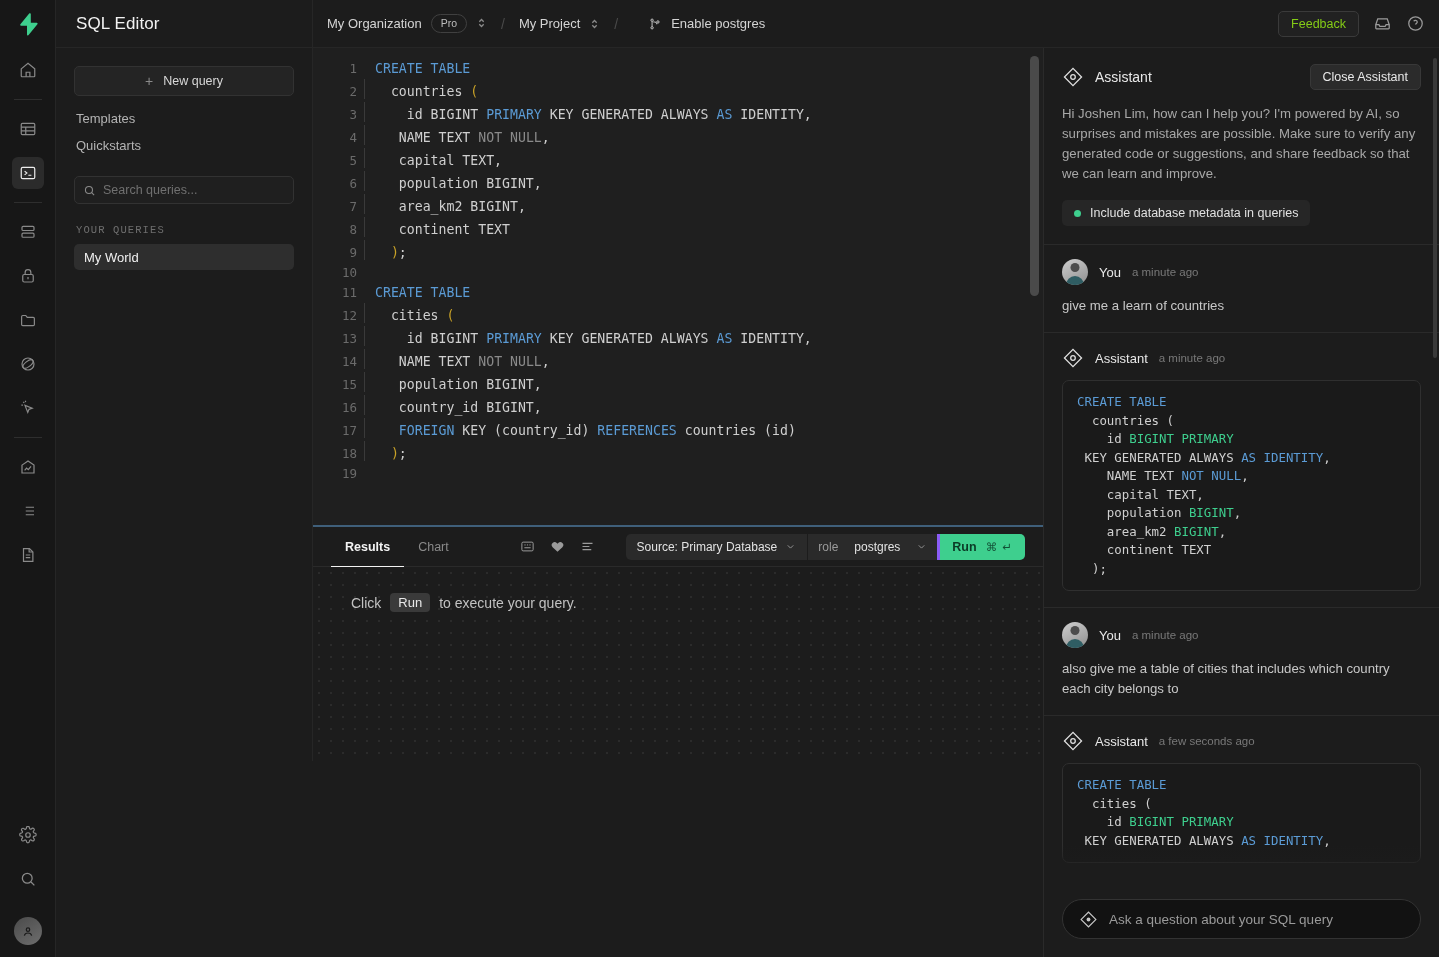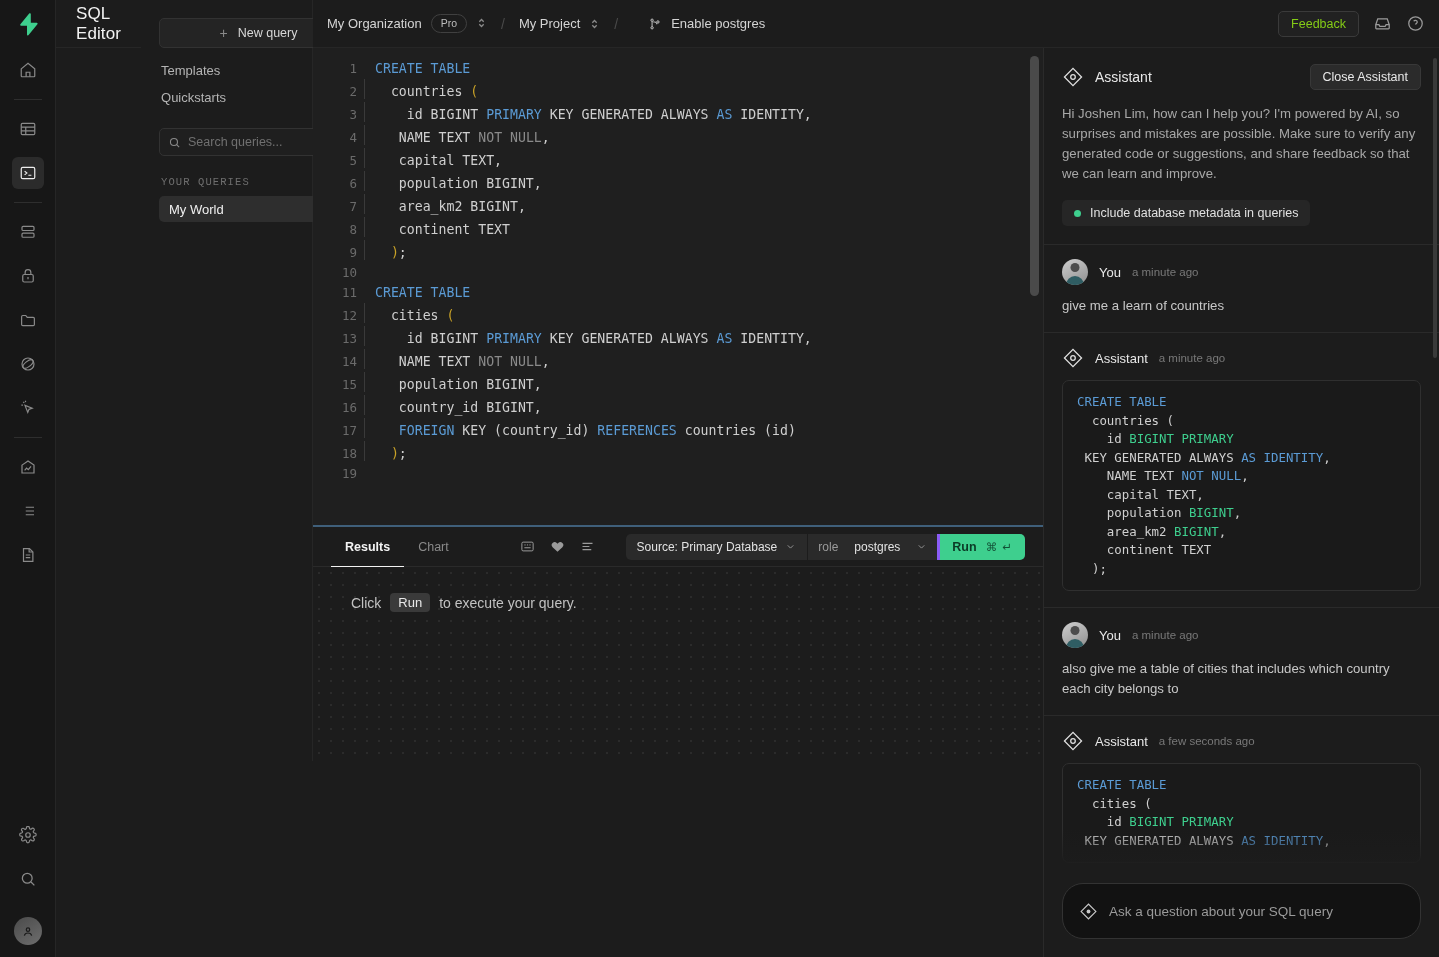--- a/index.html
+++ b/index.html
@@ -34,21 +34,21 @@
     width:28px; height:28px; border-radius:50%;
     background:linear-gradient(145deg,#4a4a4a,#6e6e6e);
     display:flex; align-items:center; justify-content:center;
     margin-top:16px; color:#111; cursor:pointer;
   }
 
   
   .sidebar {
     width:257px; height:761px; background:#1c1c1c;
     border-right:1px solid #262626; flex-shrink:0;
-    display:flex; flex-direction:row;
+    display:flex; flex-direction:column;
   }
   .sidebar-head {
     height:48px; display:flex; align-items:center;
     padding:0 20px; border-bottom:1px solid #262626;
   }
   .sidebar-head h1 { font-size:17px; font-weight:400; color:#f2f2f2; letter-spacing:.1px; }
   .sidebar-body { padding:18px 18px 0 18px; }
   .new-query {
     width:100%; height:30px; background:#242424; border:1px solid #323232;
     border-radius:5px; color:#d8d8d8; font-size:12.5px;
@@ -243,21 +243,21 @@
     font-family:"DejaVu Sans Mono","Liberation Mono",monospace;
     font-size:12.4px; line-height:18.5px; white-space:pre; color:#d0d0d0;
   }
   .g { color:#3ecf8e; }
   .b { color:#5b9bd5; }
   .as-input-wrap {
     position:absolute; left:0; right:0; bottom:0; padding:14px 18px 18px 18px;
     background:linear-gradient(to top,#1c1c1c 70%,rgba(28,28,28,0));
   }
   .as-input {
-    height:56px; background:#121212; border:1px solid #333; border-radius:21px;
+    height:40px; background:#121212; border:1px solid #333; border-radius:21px;
     display:flex; align-items:center; gap:11px; padding:0 16px;margin-top:40px;
   }
   .as-input input {
     flex:1; background:transparent; border:0; outline:none; color:#e0e0e0;
     font-size:13.5px; font-family:inherit;
   }
   .as-input input::placeholder { color:#9a9a9a; }
   .as-vscroll {
     position:absolute; right:2px; top:10px; width:4px; height:300px;
     background:#3a3a3a; border-radius:3px;

